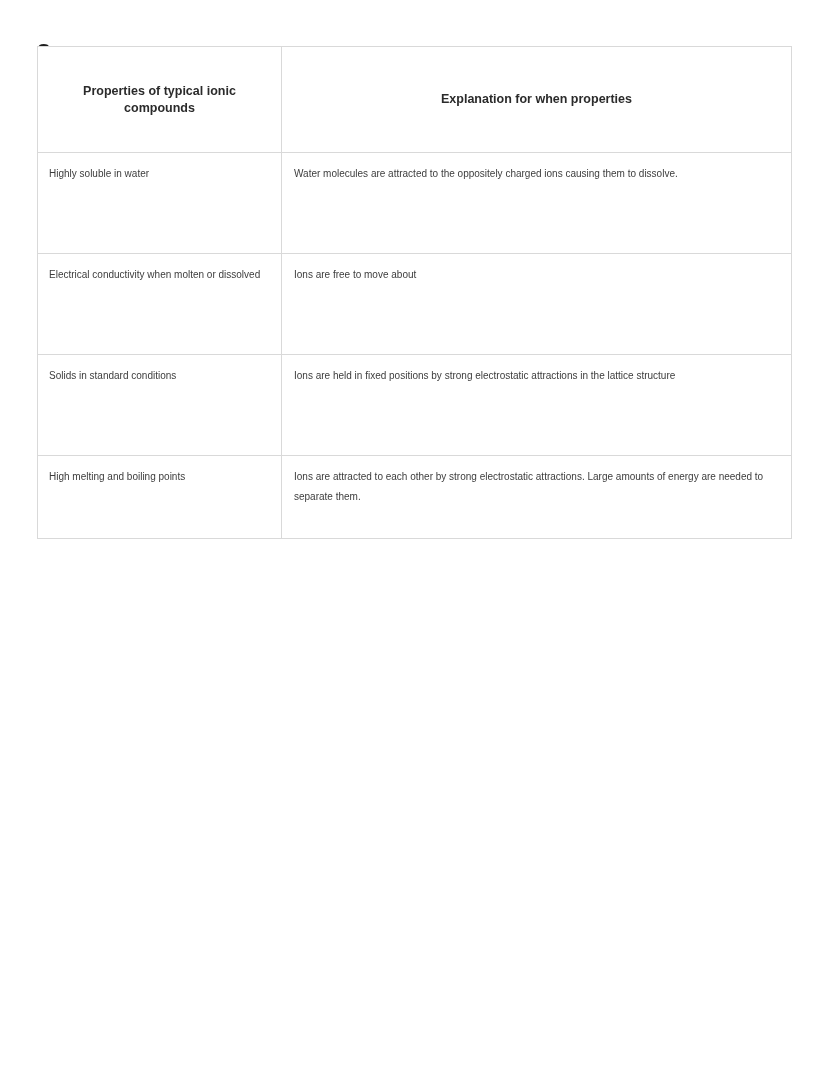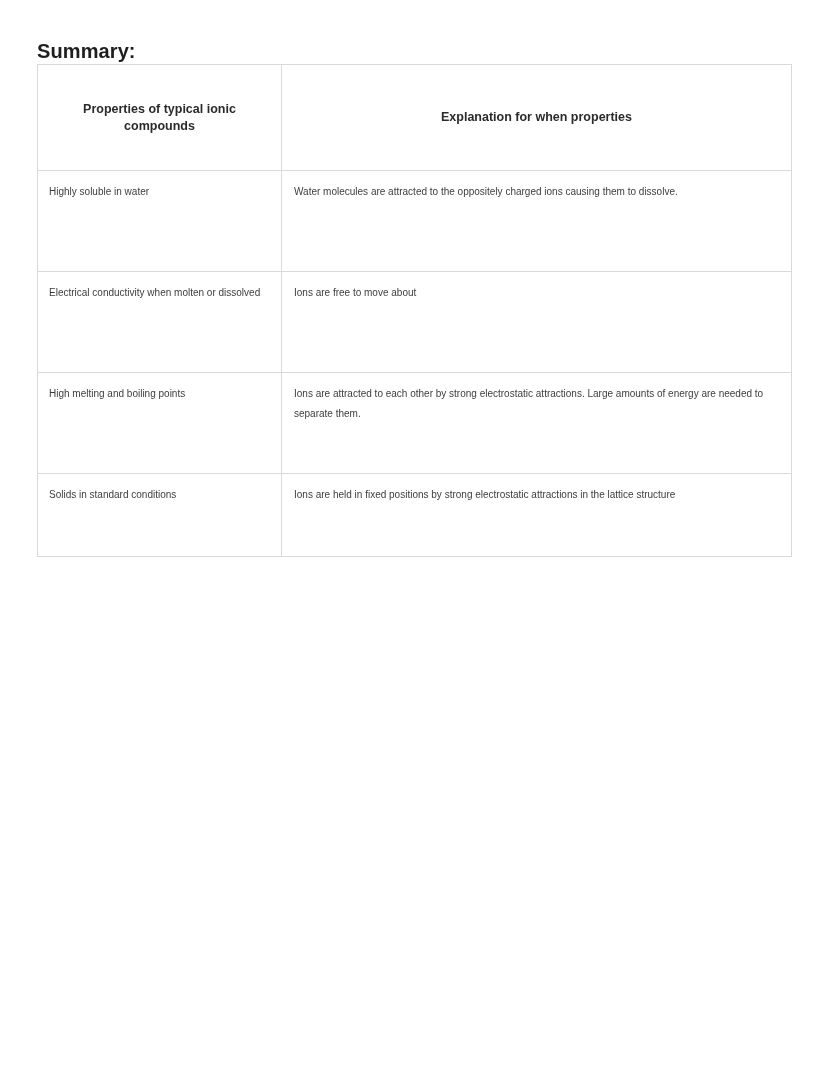--- a/index.html
+++ b/index.html
@@ -34,21 +34,21 @@
     font-weight: bold;
     color: #1e1e1e;
     letter-spacing: 0.1px;
     white-space: nowrap;
   }
 
   
   .summary-table-wrap {
     position: absolute;
     left: 37px;
-    top: 64px;
+    top: 46px;
     width: 754px;
   }
 
   table.summary-table {
     width: 754px;
     border-collapse: collapse;
     table-layout: fixed;
     background: #ffffff;
   }
 
@@ -124,24 +124,24 @@
       <tbody>
         <tr>
           <td class="cell-property">Highly soluble in water</td>
           <td class="cell-explanation">Water molecules are attracted to the oppositely charged ions causing them to dissolve.</td>
         </tr>
         <tr>
           <td class="cell-property">Electrical conductivity when molten or dissolved</td>
           <td class="cell-explanation">Ions are free to move about</td>
         </tr>
         <tr>
+          <td class="cell-property">Solids in standard conditions</td>
+          <td class="cell-explanation">Ions are held in fixed positions by strong electrostatic attractions in the lattice structure</td>
+        </tr>
+        <tr>
           <td class="cell-property">High melting and boiling points</td>
           <td class="cell-explanation">Ions are attracted to each other by strong electrostatic attractions. Large amounts of energy are needed to separate them.</td>
-        </tr>
-        <tr>
-          <td class="cell-property">Solids in standard conditions</td>
-          <td class="cell-explanation">Ions are held in fixed positions by strong electrostatic attractions in the lattice structure</td>
         </tr>
       </tbody>
     </table>
   </div>
 
 </div>
 
 </body></html>

